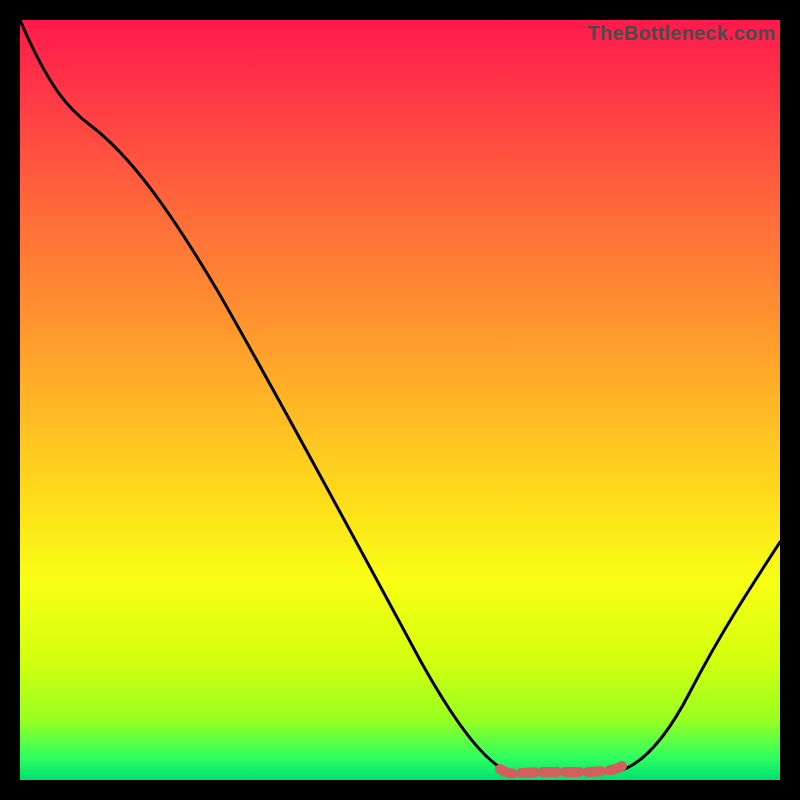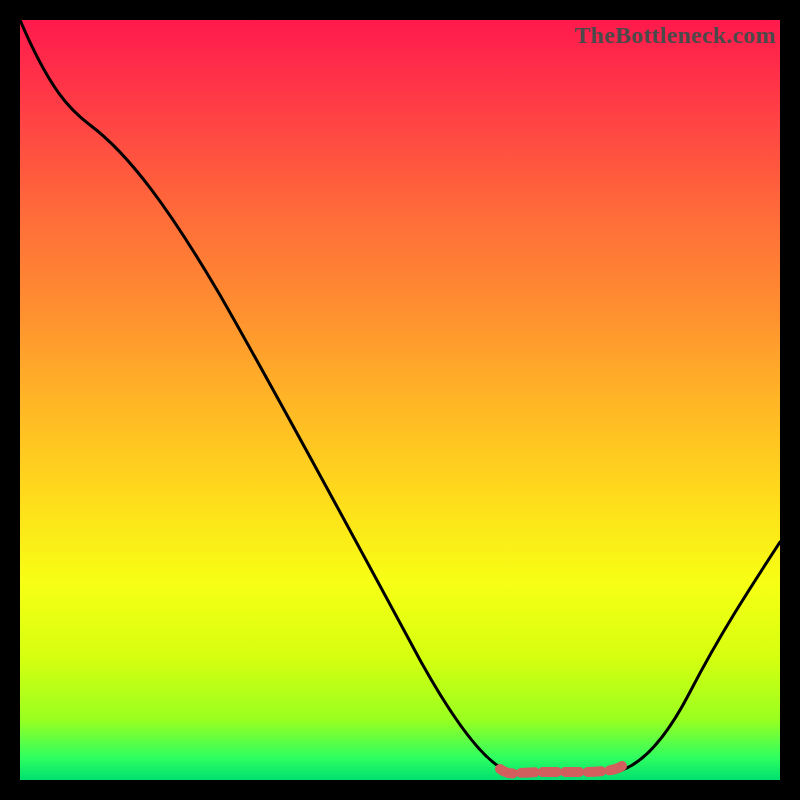--- a/index.html
+++ b/index.html
@@ -37,25 +37,24 @@
       #9aff20 92%,
       #30ff60 97%,
       #00e070 100%
     );
   }
   .watermark {
     position: absolute;
     top: 2px;
     right: 4px;
     color: #4a4a4a;
-    font-size: 24px;
+    font-size: 20px;
     font-weight: bold;
     letter-spacing: 0.2px;
     z-index: 10;
-    font-family: Liberation Serif, serif;
   }
   svg.curve {
     position: absolute;
     left: 0;
     top: 0;
     width: 760px;
     height: 760px;
     z-index: 5;
   }
 </style>

